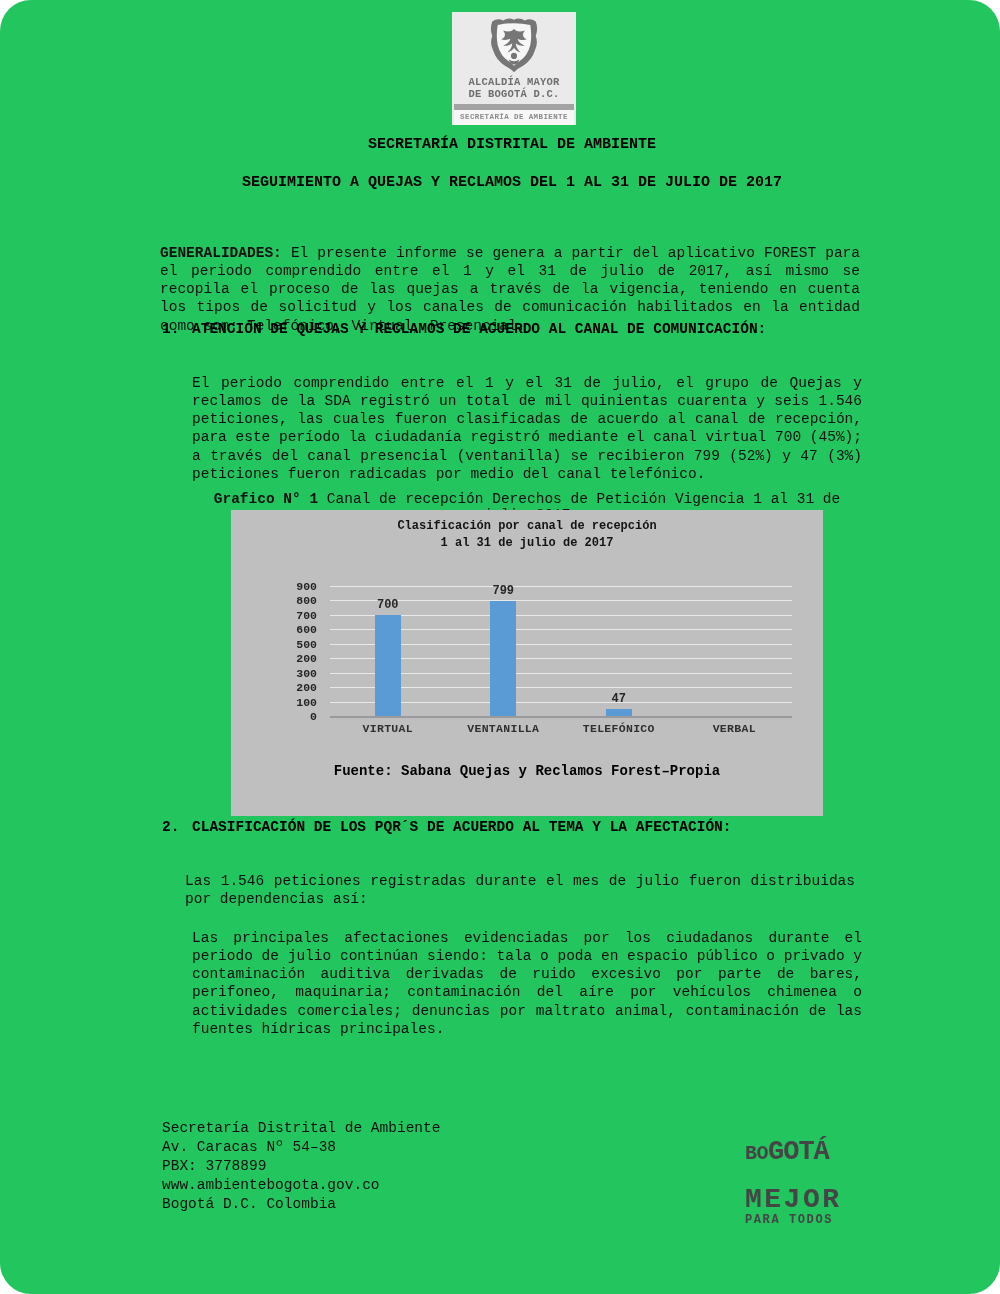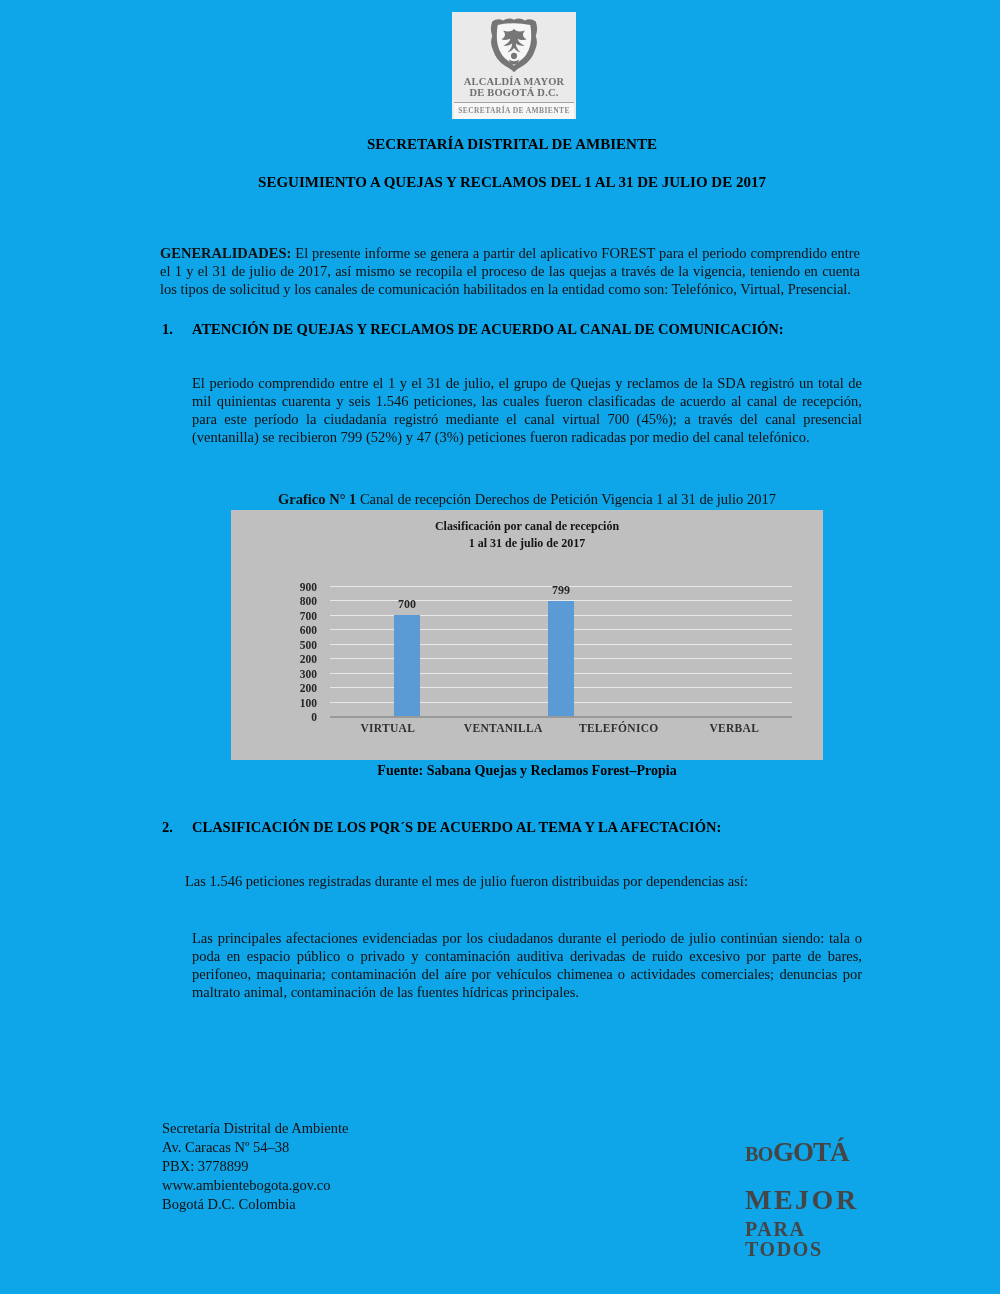--- a/index.html
+++ b/index.html
@@ -1,29 +1,29 @@
 <!DOCTYPE html>
 <html><head>
 <meta charset="utf-8">
 <style>
   html,body { margin:0; padding:0; background:#ffffff; }
   .page {
-    position:relative; width:1000px; height:1294px; background:#0ea5e9;
-    font-family:Liberation Serif, serif; color:#1a1a1a; overflow:hidden;
+    position:relative; width:1000px; height:1294px; background:#22c55e;
+    font-family:Liberation Mono, monospace; color:#1a1a1a; overflow:hidden;border-radius:31px;
   }
   
   .crest-block {
     position:absolute; top:12px; left:452px; width:120px;
     background:#eaeaea; text-align:center; padding:4px 2px 0 2px;
   }
   .crest-block svg { display:block; margin:0 auto; }
   .crest-line1 { font-size:10.5px; font-weight:bold; color:#6f6f6f; letter-spacing:0.2px; margin-top:2px; }
   .crest-line2 { font-size:10.5px; font-weight:bold; color:#6f6f6f; letter-spacing:0.2px; }
   .crest-strip {
-    margin-top:4px; background:#f7f7f7; border-top:1px solid #a3a3a3;
+    margin-top:4px; background:#f7f7f7; border-top:6px solid #a3a3a3;
     font-size:7.5px; color:#8a8a8a; letter-spacing:0.4px; padding:3px 0 4px 0; font-weight:bold;
   }
   
   .doc-title, .doc-subtitle {
     position:absolute; left:162px; width:700px; text-align:center;
     font-size:15px; font-weight:bold; color:#000;
   }
   .doc-title { top:136px; }
   .doc-subtitle { top:174px; }
   
@@ -32,21 +32,21 @@
   .bold-inline { font-weight:bold; }
   .sec-heading { position:absolute; left:162px; width:700px; font-size:14.5px; font-weight:bold; color:#000; }
   .sec-heading .sec-num { display:inline-block; width:30px; }
   .h-sec1 { top:321px; }
   .h-sec2 { top:819px; }
   .p-sec1 { top:359px; left:192px; width:670px; }
   .p-caption { position:absolute; top:476px; left:192px; width:670px; font-size:14.5px; text-align:center; color:#111; }
   .p-sec2a { top:857px; left:185px; width:670px; }
   .p-sec2b { top:914px; left:192px; width:670px; }
   
-  .chart { position:absolute; top:510px; left:231px; width:592px; height:250px; background:#bfbfbf; }
+  .chart { position:absolute; top:510px; left:231px; width:592px; height:306px; background:#bfbfbf; }
   .chart-title { position:absolute; top:8px; left:0; width:100%; text-align:center;
     font-size:12px; font-weight:bold; color:#141414; line-height:16.5px; }
   .chart-plot {
     position:absolute; left:99px; top:76px; width:462px; height:130px;
     display:flex; align-items:flex-end; border-bottom:2px solid #9a9a9a;
   }
   .chart-plot .gridline { position:absolute; left:0; width:100%; height:1px; background:rgba(255,255,255,0.65); }
   .chart-plot .slot { flex:1; position:relative; height:100%; }
   .chart-plot .bar { position:absolute; bottom:0; left:50%; transform:translateX(-50%); width:26px; background:#5b9bd5; }
   .chart-plot .bar-label { position:absolute; left:0; width:100%; text-align:center; font-size:12px; font-weight:600; color:#262626; }
@@ -57,21 +57,21 @@
   .chart-xaxis .xlab { flex:1; text-align:center; font-size:11.5px; font-weight:600; color:#303030; letter-spacing:0.3px; }
   .fuente { position:absolute; top:763px; left:231px; width:592px; text-align:center;
     font-size:14px; font-weight:bold; color:#000; }
   
   .footer-text { position:absolute; top:1119px; left:162px; font-size:14.5px; line-height:19px; color:#111; }
   .brand { position:absolute; top:1139px; left:745px; width:134px; color:#454545; font-weight:bold; line-height:1; }
   .brand .row1 { display:flex; align-items:baseline; justify-content:flex-start; }
   .brand .w-small { font-size:20px; letter-spacing:-0.5px; }
   .brand .w-big { font-size:27px; letter-spacing:-1px; }
   .brand .row2 { font-size:28px; letter-spacing:2.5px; margin-top:20px; }
-  .brand .row3 { font-size:20px; letter-spacing:1.6px; margin-top:5px; }
+  .brand .row3 { font-size:12px; letter-spacing:1.6px; }
 </style>
 </head>
 <body>
 
 <div class="page">
 
   <div class="crest-block">
     <svg width="56" height="58" viewBox="0 0 60 64">
       <path fill="#767676" d="M6,6 Q12,2 18,5 Q24,1 30,4 Q36,1 42,5 Q48,2 54,6 Q57,14 54,22 Q57,30 53,38 Q50,48 40,55 Q34,58 30,62 Q26,58 20,55 Q10,48 7,38 Q3,30 6,22 Q3,14 6,6 Z"></path>
       <path fill="#f6f6f6" d="M12,10 Q30,6 48,10 Q50,22 48,32 Q45,44 36,50 Q32,53 30,55 Q28,53 24,50 Q15,44 12,32 Q10,22 12,10 Z"></path>
@@ -122,20 +122,24 @@
         <div class="gridline" style="bottom: 114.556px;"></div>
         <div class="gridline" style="bottom: 129px;"></div>
         <div class="slot">
           <div class="bar" style="height: 101.111px; background: rgb(91, 155, 213);"></div>
           <div class="bar-label" style="bottom: 104.111px;">700</div>
         </div>
         <div class="slot">
           <div class="bar" style="height: 115.411px; background: rgb(91, 155, 213);"></div>
           <div class="bar-label" style="bottom: 118.411px;">799</div>
         </div>
+        <div class="slot">
+          <div class="bar" style="height: 6.78889px; background: rgb(91, 155, 213);"></div>
+          <div class="bar-label" style="bottom: 9.78889px;">47</div>
+        </div>
         <div class="slot"></div>
       </div>
     <div class="chart-xaxis">
         <div class="xlab">VIRTUAL</div>
         <div class="xlab">VENTANILLA</div>
         <div class="xlab">TELEFÓNICO</div>
         <div class="xlab">VERBAL</div>
       </div>
   </div>
   <div class="fuente">Fuente: Sabana Quejas y Reclamos Forest–Propia</div>

